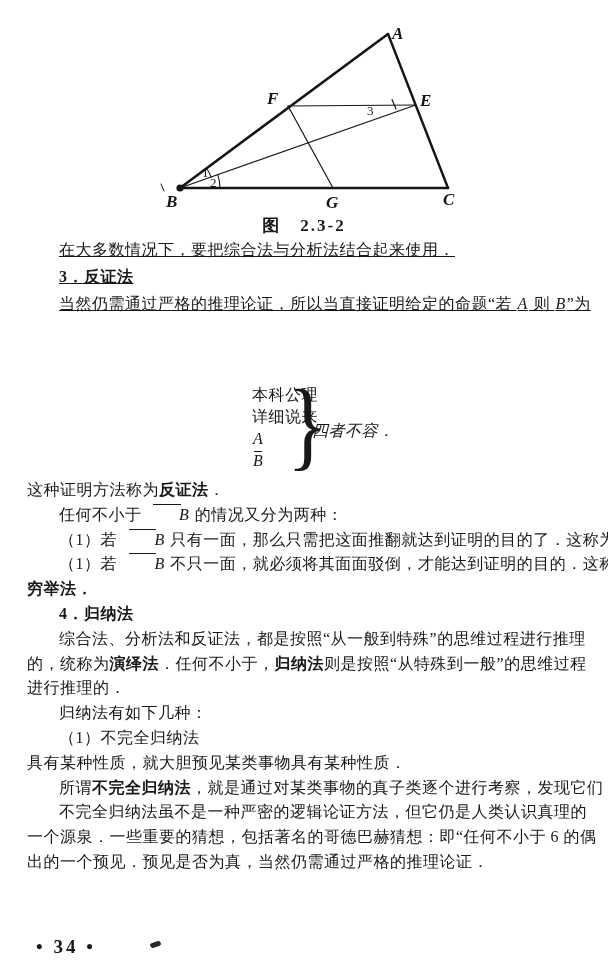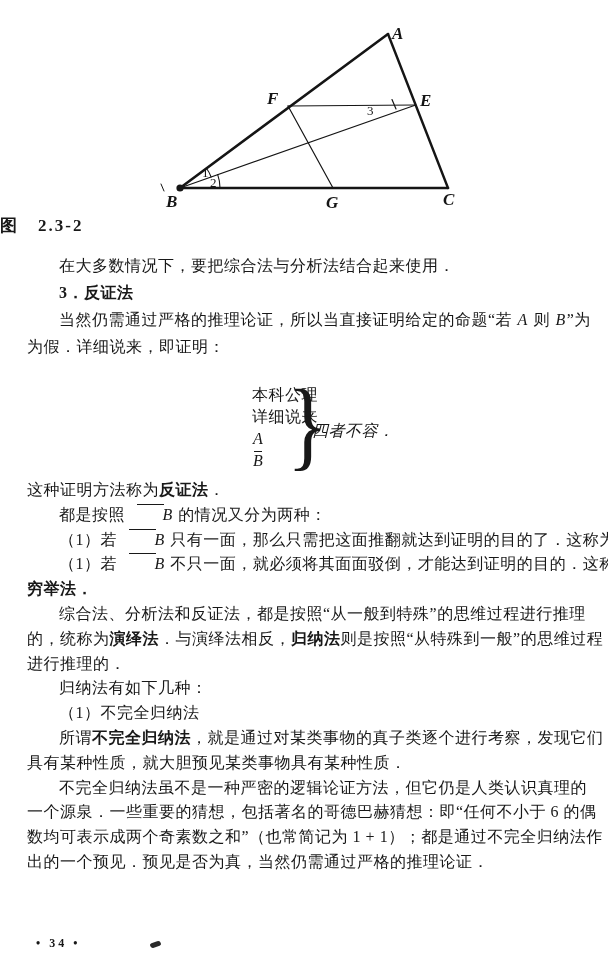--- a/index.html
+++ b/index.html
@@ -4,33 +4,33 @@
 <style>
   html,body{margin:0;padding:0;background:#e8e8e8;}
   .page{
     position:relative;width:608px;height:970px;background:#ffffff;
     overflow:hidden;color:#181818;
     font-family:"Liberation Serif", serif;
   }
   
   .figure{position:absolute;left:0;top:0;width:608px;height:250px;}
   .fig-caption{
-    position:absolute;left:0;top:214px;width:608px;text-align:left;
+    position:absolute;left:0;top:214px;width:608px;text-align:center;
     font-size:17px;font-weight:bold;letter-spacing:2px;
   }
   svg text.vlabel{
     font-family:"Liberation Serif", serif;font-style:italic;font-weight:bold;
     font-size:17px;fill:#151515;
   }
   svg text.alabel{
     font-family:"Liberation Serif", serif;font-size:13px;fill:#151515;font-style:normal;
   }
   
   .textblock{position:absolute;left:27px;width:566px;font-size:16px;}
-  #section1{top:252px;}
+  #section1{top:236px;text-decoration:underline;}
   #section1 .tline{line-height:27px;}
   #section2{top:478px;}
   #section2 .tline{line-height:24.8px;}
   .tline{margin:0;white-space:nowrap;letter-spacing:0.5px;}
   .tline.ind{text-indent:2em;}
   .seg.b{font-weight:bold;}
   .seg.it{font-style:italic;font-family:"Liberation Serif", serif;padding:0 1px;}
   .seg.bar{position:relative;display:inline-block;}
   .seg.bar::after{
     content:"";position:absolute;top:1px;left:16%;width:62%;
@@ -40,21 +40,21 @@
   .proof-stack{position:absolute;left:220px;top:384px;font-size:16px;}
   .proof-stack .tline{line-height:22px;margin-left:32px;}
   .brace{
     position:absolute;left:287px;top:378px;height:96px;
     font-size:100px;line-height:94px;font-family:"Liberation Serif", serif;
     transform:scaleX(0.85);transform-origin:left center;color:#181818;
     font-weight:400;
   }
   .brace-note{position:absolute;left:312px;top:421px;font-size:16px;letter-spacing:0.5px;font-style:italic;}
   
-  .footer{position:absolute;left:36px;top:936px;font-size:12px;letter-spacing:3px;font-weight:bold;}
+  .footer{position:absolute;left:36px;top:936px;font-size:19px;letter-spacing:3px;font-weight:bold;}
   .smudge{
     position:absolute;left:150px;top:942px;width:11px;height:5px;background:#2a2a2a;
     border-radius:2px 3px 2px 3px;transform:rotate(-18deg);
   }
 </style>
 </head>
 <body>
 
 <div class="page">
 
@@ -90,47 +90,46 @@
       <text class="alabel" x="367" y="115">3</text>
     </svg>
   </div>
 
   <div class="fig-caption">图　2.3-2</div>
 
   <div class="textblock" id="section1">
       <p class="tline ind"><span class="seg">在大多数情况下，要把综合法与分析法结合起来使用．</span></p>
       <p class="tline ind"><span class="seg b">3．反证法</span></p>
       <p class="tline ind"><span class="seg">当然仍需通过严格的推理论证，所以当直接证明给定的命题“若 </span><span class="seg it">A</span><span class="seg"> 则 </span><span class="seg it">B</span><span class="seg">”为</span></p>
-      <p class="tline"><span class="seg">为假．详细说来，即证明：</span></p>
     </div>
 
   <div class="proof-stack">
       <p class="tline"><span class="seg">本科公理</span></p>
       <p class="tline"><span class="seg">详细说来</span></p>
       <p class="tline"><span class="seg it">A</span></p>
       <p class="tline"><span class="seg it bar">B</span></p>
     </div>
   <div class="brace">}</div>
   <div class="brace-note">四者不容．</div>
 
   <div class="textblock" id="section2">
       <p class="tline"><span class="seg">这种证明方法称为</span><span class="seg b">反证法</span><span class="seg">．</span></p>
-      <p class="tline ind"><span class="seg">都是按照 </span><span class="seg it bar">B</span><span class="seg"> 的情况又分为两种：</span></p>
+      <p class="tline ind"><span class="seg">任何不小于 </span><span class="seg it bar">B</span><span class="seg"> 的情况又分为两种：</span></p>
       <p class="tline ind"><span class="seg">（1）若 </span><span class="seg it bar">B</span><span class="seg"> 只有一面，那么只需把这面推翻就达到证明的目的了．这称为</span></p>
       <p class="tline ind"><span class="seg">（1）若 </span><span class="seg it bar">B</span><span class="seg"> 不只一面，就必须将其面面驳倒，才能达到证明的目的．这称为</span></p>
       <p class="tline"><span class="seg b">穷举法．</span></p>
+      <p class="tline ind"><span class="seg b">4．归纳法</span></p>
       <p class="tline ind"><span class="seg">综合法、分析法和反证法，都是按照“从一般到特殊”的思维过程进行推理</span></p>
-      <p class="tline"><span class="seg">的，统称为</span><span class="seg b">演绎法</span><span class="seg">．与演绎法相反，</span><span class="seg b">归纳法</span><span class="seg">则是按照“从特殊到一般”的思维过程</span></p>
+      <p class="tline"><span class="seg">的，统称为</span><span class="seg b">演绎法</span><span class="seg">．任何不小于，</span><span class="seg b">归纳法</span><span class="seg">则是按照“从特殊到一般”的思维过程</span></p>
       <p class="tline"><span class="seg">进行推理的．</span></p>
       <p class="tline ind"><span class="seg">归纳法有如下几种：</span></p>
       <p class="tline ind"><span class="seg">（1）不完全归纳法</span></p>
+      <p class="tline"><span class="seg">具有某种性质，就大胆预见某类事物具有某种性质．</span></p>
       <p class="tline ind"><span class="seg">所谓</span><span class="seg b">不完全归纳法</span><span class="seg">，就是通过对某类事物的真子类逐个进行考察，发现它们</span></p>
-      <p class="tline"><span class="seg">具有某种性质，就大胆预见某类事物具有某种性质．</span></p>
       <p class="tline ind"><span class="seg">不完全归纳法虽不是一种严密的逻辑论证方法，但它仍是人类认识真理的</span></p>
       <p class="tline"><span class="seg">一个源泉．一些重要的猜想，包括著名的哥德巴赫猜想：即“任何不小于 6 的偶</span></p>
-      <p class="tline"><span class="seg">数均可表示成两个奇素数之和”（也常简记为 1 + 1）；都是通过不完全归纳法作</span></p>
       <p class="tline"><span class="seg">出的一个预见．预见是否为真，当然仍需通过严格的推理论证．</span></p>
     </div>
 
   <div class="footer">• 34 •</div>
   <div class="smudge"></div>
 
 </div>
 
 </body></html>

